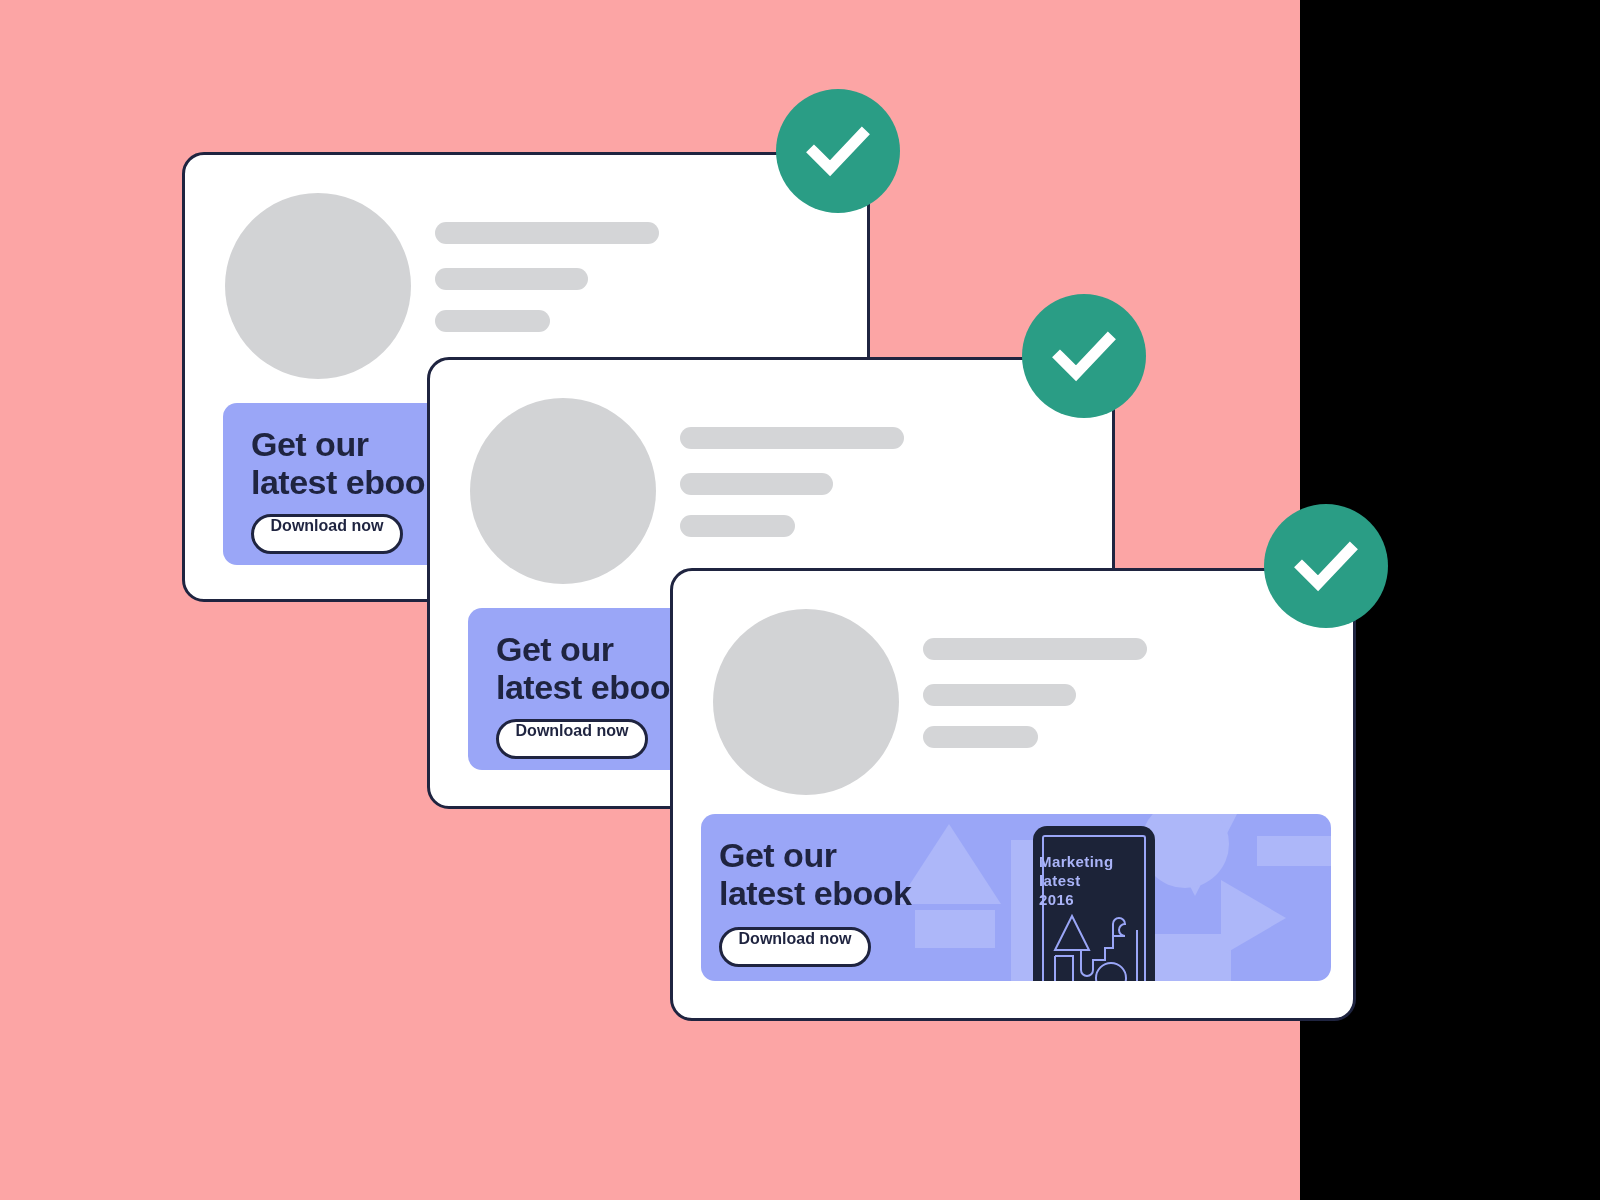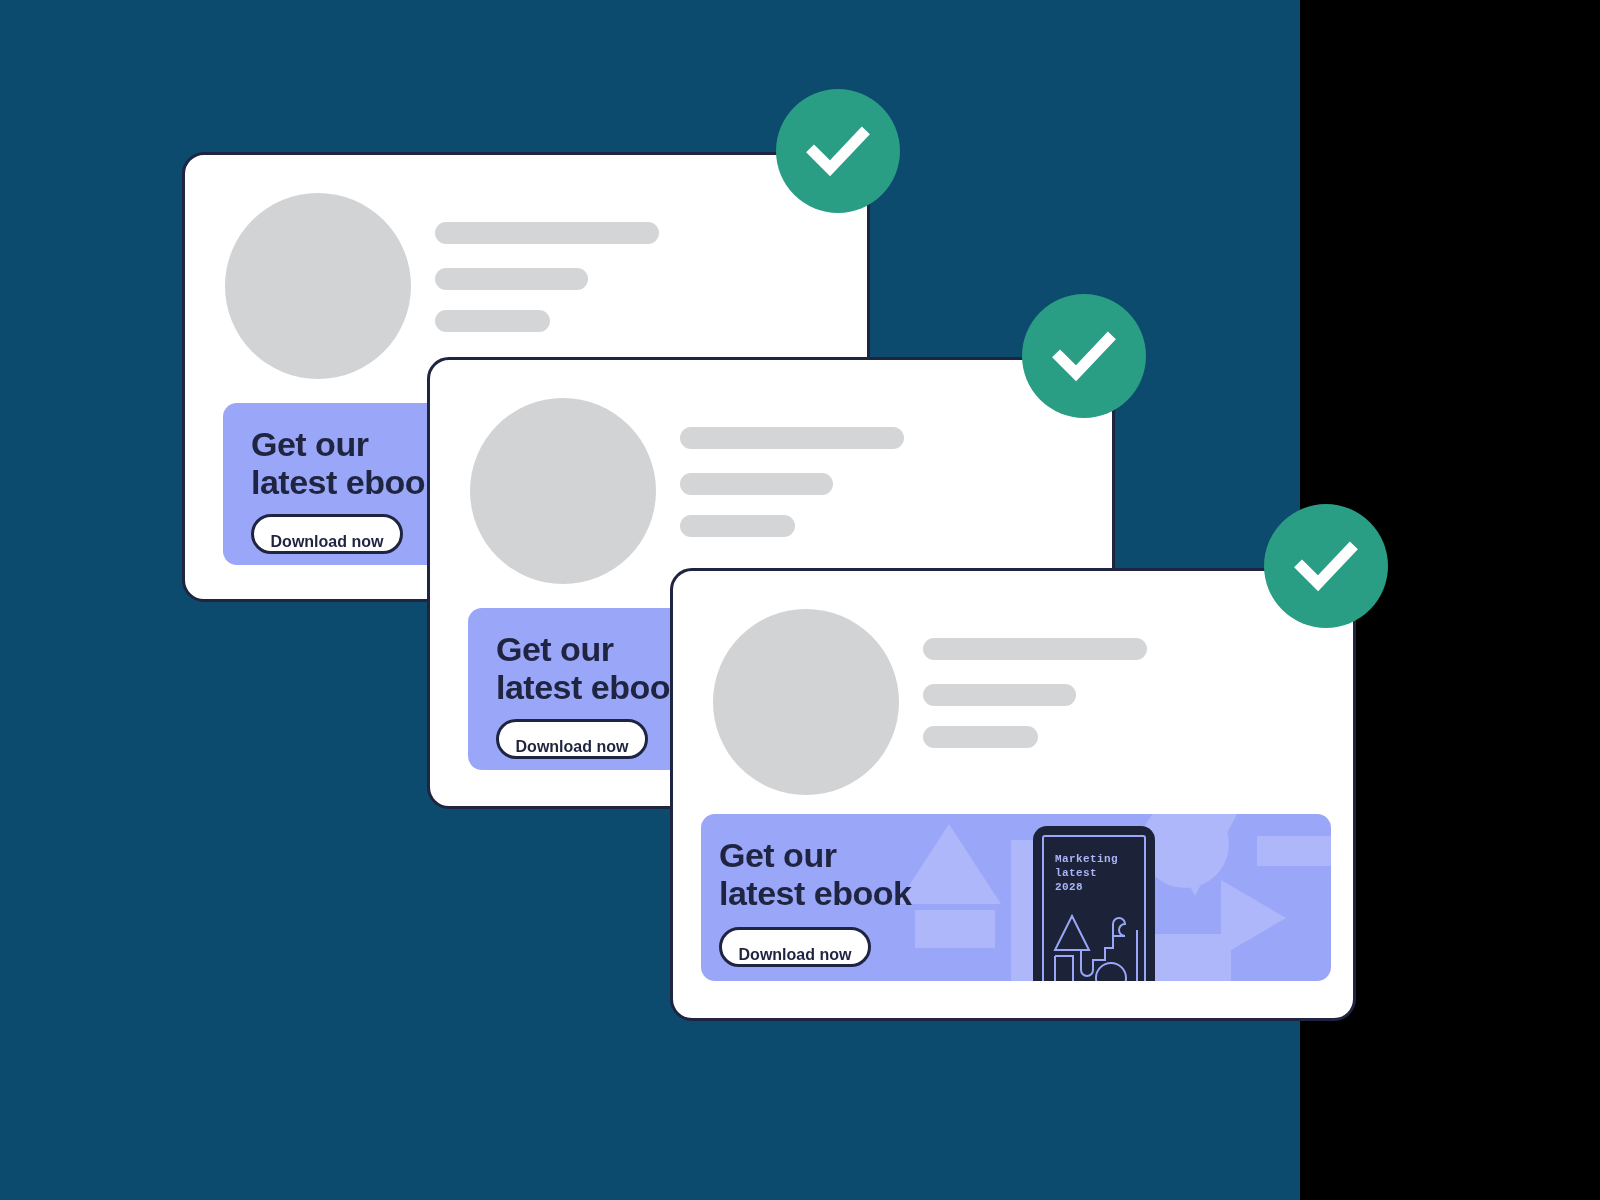--- a/index.html
+++ b/index.html
@@ -10,21 +10,21 @@
   body {
     width: 1600px;
     height: 1200px;
     font-family: "Liberation Sans", sans-serif;
     overflow: hidden;
   }
   #stage {
     position: relative;
     width: 1300px;
     height: 1200px;
-    background: #0c4a6e;
+    background: #fca5a5;
   }
 
   
   .card {
     position: absolute;
     background: #ffffff;
     border: 3px solid #1f2440;
     border-radius: 22px;
     box-sizing: border-box;
     overflow: hidden;
@@ -63,21 +63,21 @@
     white-space: nowrap;
   }
   .dl-btn {
     position: absolute;
     background: #ffffff;
     border: 3px solid #1f2440;
     border-radius: 999px;
     color: #1f2440;
     font-weight: 700;
     display: flex;
-    align-items: flex-end;
+    align-items: flex-start;
     justify-content: center;
     box-sizing: border-box;
     white-space: nowrap;
   }
 
   
   .ebook {
     position: absolute;
     background: #1c2338;
     border-radius: 14px 14px 0 0;
@@ -86,28 +86,27 @@
   .ebook-inner-border {
     position: absolute;
     left: 9px; top: 9px; right: 9px; bottom: 0;
     border: 2px solid #9aa6f7;
     border-bottom: none;
     border-radius: 3px 3px 0 0;
     box-sizing: border-box;
   }
   .ebook-title {
     position: absolute;
-    left: 22px;
+    left: 6px;
     top: 26px;
     color: #aab4f8;
     font-weight: 700;
-    font-size: 11px;
+    font-size: 15px;
     line-height: 1.28;
     letter-spacing: 0.4px;
-    font-family: Liberation Mono, monospace;
   }
 
   
   .check-badge {
     position: absolute;
     border-radius: 50%;
     background: #2a9d85;
     display: flex;
     align-items: center;
     justify-content: center;
@@ -207,21 +206,21 @@
       </div>
       <div class="dl-btn" style="left:18px; top:113px; width:152px; height:40px; font-size:16px;">
         <span>Download now</span>
       </div>
 
       <div class="ebook" style="left:332px; top:12px; width:122px; height:155px;">
         <div class="ebook-inner-border"></div>
         <div class="ebook-title">
           <span>Marketing</span><br>
           <span>latest</span><br>
-          <span>2028</span>
+          <span>2016</span>
         </div>
         <svg style="position:absolute; left:18px; top:84px; width:92px; height:72px;" viewBox="0 0 92 72" preserveAspectRatio="none">
           <g fill="none" stroke="#9aa6f7" stroke-width="2">
             <polygon points="21,6 38,40 4,40"></polygon>
             <path d="M4,46 L22,46 L22,72"></path>
             <path d="M4,46 L4,72"></path>
             <path d="M30,40 L30,60 a6,6 0 0 0 12,0 L42,50 L54,50 L54,38 L62,38 L62,26 L74,26 a6,6 0 0 1 0,-12 a6,6 0 0 0 -12,0 L62,26"></path>
             <path d="M30,60 L30,40"></path>
             <circle cx="60" cy="68" r="15"></circle>
             <path d="M86,20 L86,72"></path>

